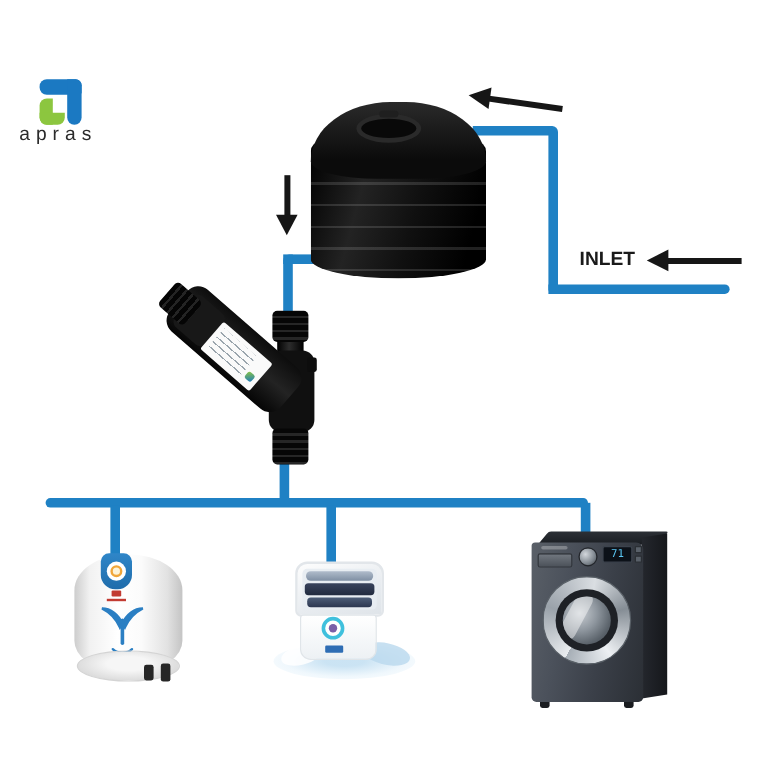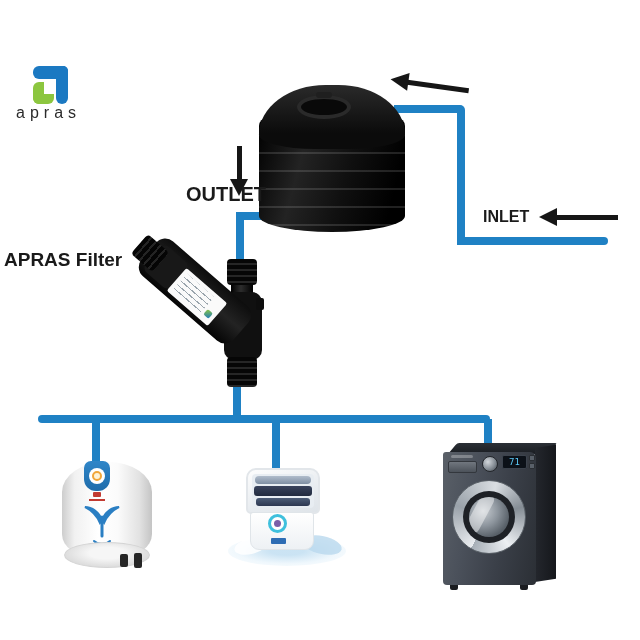--- a/index.html
+++ b/index.html
@@ -237,23 +237,21 @@
     <div class="abs m-door-inner"></div>
     <div class="abs m-door-glass"></div>
     <div class="abs m-foot a"></div>
     <div class="abs m-foot b"></div>
   </div>
 
   <div class="arrow-left" style="left:407px;top:84px;width:62px;transform:rotate(8deg);"></div>
   <div class="arrow-left" style="left:556px;top:215px;width:62px;"></div>
   <div class="arrow-down" style="left:237px;top:146px;height:34px;"></div>
 
-  <div class="lbl" style="left:186px;top:183px;font-size:20px;">OUTLET</div>
   <div class="lbl" style="left:483px;top:208px;font-size:16px;">INLET</div>
-  <div class="lbl" style="left:4px;top:249px;font-size:19px;">APRAS Filter</div>
 
   <div>
     <div class="logo-mark">
       <div class="lb1"></div>
       <div class="lb2"></div>
       <div class="lg1"></div>
       <div class="lg2"></div>
     </div>
     <div class="logo-word">apras</div>
   </div>

